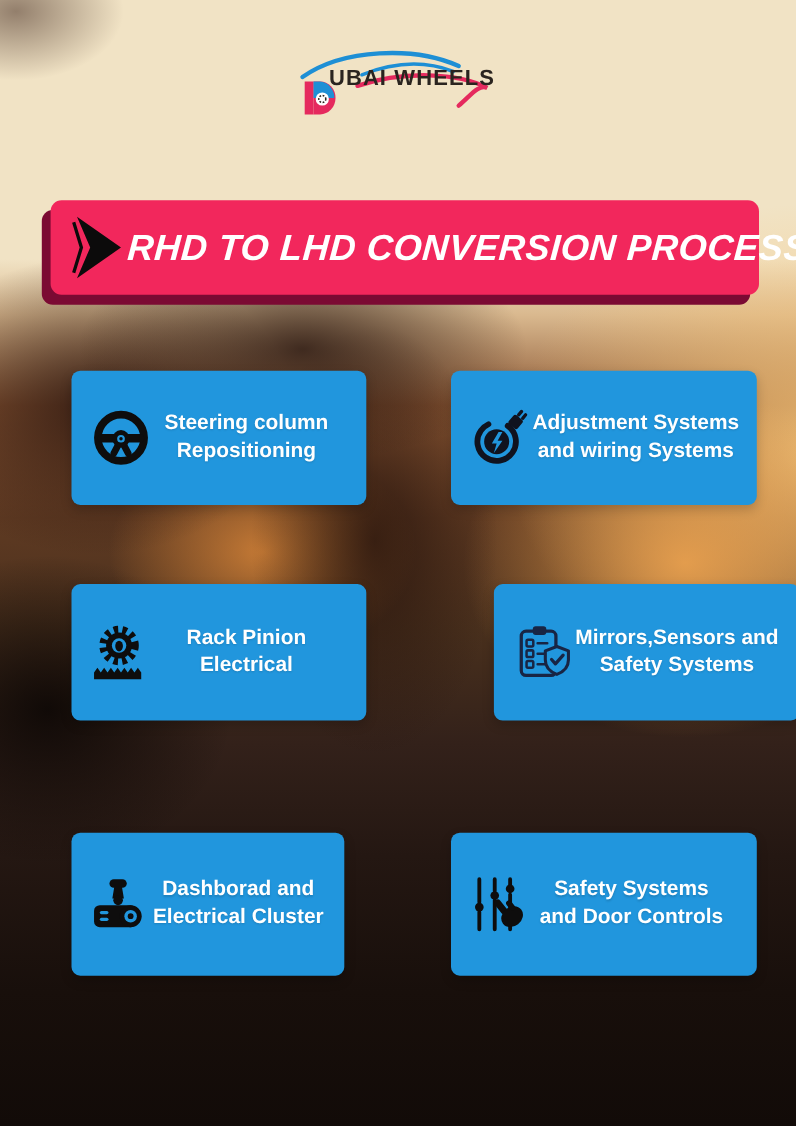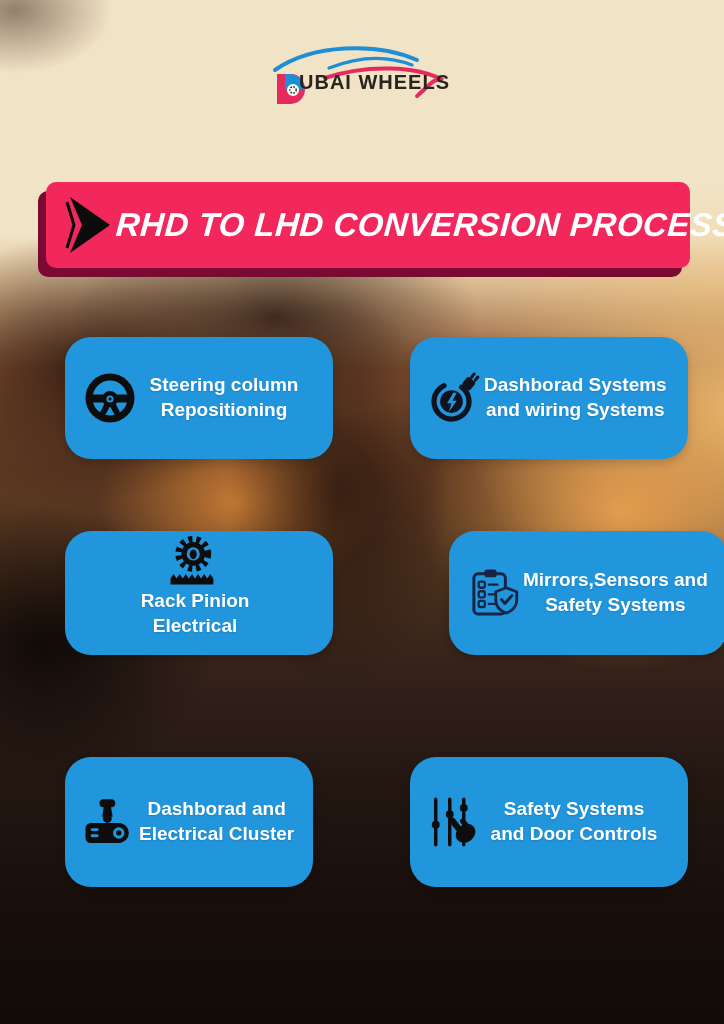--- a/index.html
+++ b/index.html
@@ -14,50 +14,50 @@
       radial-gradient(200px 140px at 33% 49%, rgba(233,144,60,.75), transparent 70%),
       radial-gradient(280px 220px at 86% 50%, rgba(242,166,80,.85), transparent 72%),
       radial-gradient(380px 300px at 103% 40%, rgba(246,196,120,.9), transparent 75%),
       radial-gradient(240px 200px at 6% 63%, rgba(12,7,5,.9), transparent 70%),
       linear-gradient(180deg,#f1e3c5 0%,#f1e3c5 23%,#d9b88e 28%,#8a5633 36%,#5f3a22 46%,#49301d 56%,#33211a 66%,#241712 76%,#180f0b 88%,#120b08 100%);
   }
   
   .logo{position:absolute;top:40px;left:50%;transform:translateX(-50%);width:190px;height:70px;}
   .logo svg{position:absolute;top:0;left:0;}
   .logo-text{
-    position:absolute;left:32px;top:31px;white-space:nowrap;
+    position:absolute;left:32px;top:20px;white-space:nowrap;
     font-size:20px;font-weight:600;letter-spacing:1px;color:#2a241f;
   }
   
   .banner{
     position:absolute;left:46px;top:182px;width:644px;height:86px;
     border-radius:10px;display:flex;align-items:center;
     box-shadow:-8px 9px 0 #7b0a33;
   }
   .banner-arrow{flex:none;margin-left:18px;}
   .banner-title{
     flex:1;text-align:center;color:#ffffff;
     font-size:33px;font-weight:bold;font-style:italic;
     letter-spacing:.5px;transform:skewX(-4deg);
     padding-right:14px;white-space:nowrap;
   }
   
   .card{
-    position:absolute;border-radius:26px;display:flex;align-items:center;
+    position:absolute;border-radius:8px;display:flex;align-items:center;
     padding:0 24px 0 16px;box-sizing:border-box;
     box-shadow:0 4px 10px rgba(0,0,0,.18);
   }
   .card .icon{flex:none;width:58px;height:58px;display:flex;align-items:center;justify-content:center;}
   .card .txt{
     flex:1;text-align:center;color:#fff;font-weight:bold;font-size:19px;line-height:1.3;
     text-shadow:0 1px 2px rgba(0,0,0,.15);white-space:nowrap;
   }
   .c1{left:65px;top:337px;width:268px;height:122px;}
   .c2{left:410px;top:337px;width:278px;height:122px;}
-  .c3{left:65px;top:531px;width:268px;height:124px;flex-direction:column;}
+  .c3{left:65px;top:531px;width:268px;height:124px;}
   .c4{left:410px;top:531px;width:278px;height:124px;}
   .c5{left:65px;top:757px;width:248px;height:130px;}
   .c6{left:410px;top:757px;width:278px;height:130px;}
 </style>
 </head>
 <body>
 
 <div class="poster">
 
   <div class="logo">
@@ -112,21 +112,21 @@
         <circle cx="28" cy="36" r="13" fill="#10131f"></circle>
         <path d="M30,26 l-7,12 h5 l-3,10 9,-13 h-5 l5,-9 z" fill="#2196dd"></path>
         <g transform="rotate(40 49 14)">
           <rect x="43" y="10" width="12" height="12" rx="2.5" fill="#10131f"></rect>
           <rect x="45" y="2" width="3.4" height="8" rx="1.6" fill="#10131f"></rect>
           <rect x="50.5" y="2" width="3.4" height="8" rx="1.6" fill="#10131f"></rect>
         </g>
       </svg>
     </span>
     <div class="txt">
-      <div>Dashborad Systems</div>
+      <div>Adjustment Systems</div>
         <div>and wiring Systems</div>
     </div>
   </div>
 
   <div class="card c3" style="background:#2196dd;">
     <span class="icon">
       <svg width="56" height="56" viewBox="0 0 64 64">
         <circle cx="30" cy="25" r="16" fill="none" stroke="#0e0d0d" stroke-width="9" stroke-dasharray="4.4 4.3"></circle>
         <circle cx="30" cy="25" r="13.5" fill="#0e0d0d"></circle>
         <circle cx="30" cy="25" r="7.5" fill="#2196dd"></circle>

